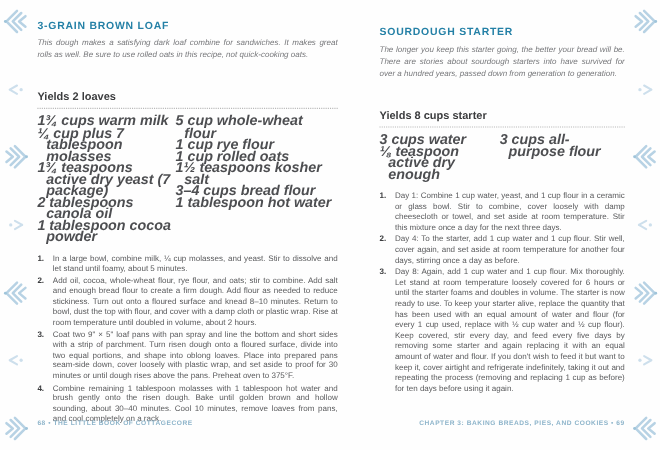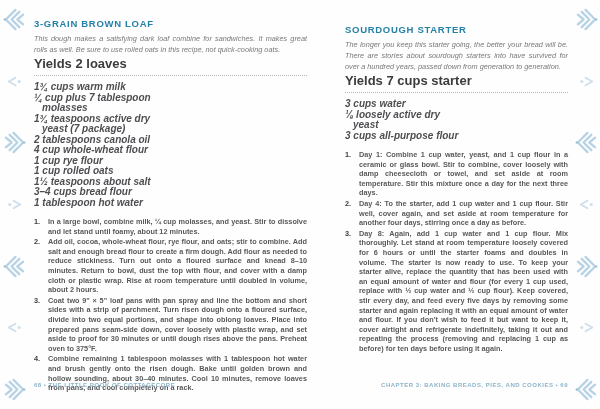--- a/index.html
+++ b/index.html
@@ -25,41 +25,41 @@
   .page-right{left:345px;top:24px;width:223px;}
   .recipe-title{
     font-size:9.5px;font-weight:bold;letter-spacing:.7px;
     color:#2480a6;margin:0 0 4px 0;
   }
   .intro{
     font-style:italic;color:#77787b;font-size:7.3px;line-height:11px;
     text-align:justify;margin:0;
   }
   .yields{
-    font-size:13px;font-weight:bold;color:#3b3c3e;
-    margin-top:1px;padding-bottom:4px;
+    font-size:10px;font-weight:bold;color:#3b3c3e;
+    margin-top:28px;padding-bottom:4px;
     border-bottom:1px dotted #b8b8b8;
   }
   .ingredients{
     display:flex;margin-top:6px;
-    font-size:10px;font-weight:bold;font-style:italic;
-    color:#4d4e51;line-height:10.5px;flex-direction:column;
+    font-size:13px;font-weight:bold;font-style:italic;
+    color:#4d4e51;line-height:10.5px;
   }
   .page-left .ing-col-1{width:46%;}
   .page-left .ing-col-2{width:54%;}
   .page-right .ing-col-1{width:49%;}
   .page-right .ing-col-2{width:51%;}
   .ing-item{padding-left:8px;text-indent:-8px;}
   .steps{
     margin:9px 0 0 0;padding:0;list-style:none;counter-reset:step;
     font-size:7.3px;line-height:9.6px;color:#58595b;text-align:justify;
   }
   .steps li{
     counter-increment:step;position:relative;
-    padding-left:14px;margin:0 0 1px 0;font-weight:bold;
+    padding-left:14px;margin:0 0 1px 0;
   }
   .steps li::before{
     content:counter(step) ".";
     position:absolute;left:0;top:0;
     font-weight:bold;color:#3b3c3e;
   }
   
   .footer{
     position:absolute;bottom:21px;
     font-size:6px;font-weight:bold;letter-spacing:.5px;
@@ -135,46 +135,47 @@
 <section class="page page-left">
   <h2 class="recipe-title">3-GRAIN BROWN LOAF</h2>
   <p class="intro">This dough makes a satisfying dark loaf combine for sandwiches. It makes great rolls as well. Be sure to use rolled oats in this recipe, not quick-cooking oats.</p>
   <div class="yields">Yields 2 loaves</div>
   <div class="ingredients">
     <div class="ing-col ing-col-1">
       <div class="ing-item">1¾ cups warm milk</div>
       <div class="ing-item">¼ cup plus 7 tablespoon molasses</div>
       <div class="ing-item">1¾ teaspoons active dry yeast (7 package)</div>
       <div class="ing-item">2 tablespoons canola oil</div>
+      <div class="ing-item">1 tablespoon cocoa powder</div>
     </div>
     <div class="ing-col ing-col-2">
-      <div class="ing-item">4 cup whole-wheat flour</div>
+      <div class="ing-item">5 cup whole-wheat flour</div>
       <div class="ing-item">1 cup rye flour</div>
       <div class="ing-item">1 cup rolled oats</div>
-      <div class="ing-item">1½ teaspoons about salt</div>
+      <div class="ing-item">1½ teaspoons kosher salt</div>
       <div class="ing-item">3–4 cups bread flour</div>
       <div class="ing-item">1 tablespoon hot water</div>
     </div>
   </div>
   <ol class="steps">
-    <li>In a large bowl, combine milk, ¼ cup molasses, and yeast. Stir to dissolve and let stand until foamy, about 12 minutes.</li>
+    <li>In a large bowl, combine milk, ¼ cup molasses, and yeast. Stir to dissolve and let stand until foamy, about 5 minutes.</li>
     <li>Add oil, cocoa, whole-wheat flour, rye flour, and oats; stir to combine. Add salt and enough bread flour to create a firm dough. Add flour as needed to reduce stickiness. Turn out onto a floured surface and knead 8–10 minutes. Return to bowl, dust the top with flour, and cover with a damp cloth or plastic wrap. Rise at room temperature until doubled in volume, about 2 hours.</li>
     <li>Coat two 9" × 5" loaf pans with pan spray and line the bottom and short sides with a strip of parchment. Turn risen dough onto a floured surface, divide into two equal portions, and shape into oblong loaves. Place into prepared pans seam-side down, cover loosely with plastic wrap, and set aside to proof for 30 minutes or until dough rises above the pans. Preheat oven to 375°F.</li>
     <li>Combine remaining 1 tablespoon molasses with 1 tablespoon hot water and brush gently onto the risen dough. Bake until golden brown and hollow sounding, about 30–40 minutes. Cool 10 minutes, remove loaves from pans, and cool completely on a rack.</li>
   </ol>
 </section>
 
 <section class="page page-right">
   <h2 class="recipe-title">SOURDOUGH STARTER</h2>
   <p class="intro">The longer you keep this starter going, the better your bread will be. There are stories about sourdough starters into have survived for over a hundred years, passed down from generation to generation.</p>
-  <div class="yields">Yields 7 cups starter</div>
+  <div class="yields">Yields 8 cups starter</div>
   <div class="ingredients">
     <div class="ing-col ing-col-1">
       <div class="ing-item">3 cups water</div>
-      <div class="ing-item">⅛ loosely active dry yeast</div>
+      <div class="ing-item">⅛ teaspoon active dry enough</div>
     </div>
     <div class="ing-col ing-col-2">
       <div class="ing-item">3 cups all-purpose flour</div>
     </div>
   </div>
   <ol class="steps">
     <li>Day 1: Combine 1 cup water, yeast, and 1 cup flour in a ceramic or glass bowl. Stir to combine, cover loosely with damp cheesecloth or towel, and set aside at room temperature. Stir this mixture once a day for the next three days.</li>
     <li>Day 4: To the starter, add 1 cup water and 1 cup flour. Stir well, cover again, and set aside at room temperature for another four days, stirring once a day as before.</li>
     <li>Day 8: Again, add 1 cup water and 1 cup flour. Mix thoroughly. Let stand at room temperature loosely covered for 6 hours or until the starter foams and doubles in volume. The starter is now ready to use. To keep your starter alive, replace the quantity that has been used with an equal amount of water and flour (for every 1 cup used, replace with ½ cup water and ½ cup flour). Keep covered, stir every day, and feed every five days by removing some starter and again replacing it with an equal amount of water and flour. If you don't wish to feed it but want to keep it, cover airtight and refrigerate indefinitely, taking it out and repeating the process (removing and replacing 1 cup as before) for ten days before using it again.</li>
   </ol>

